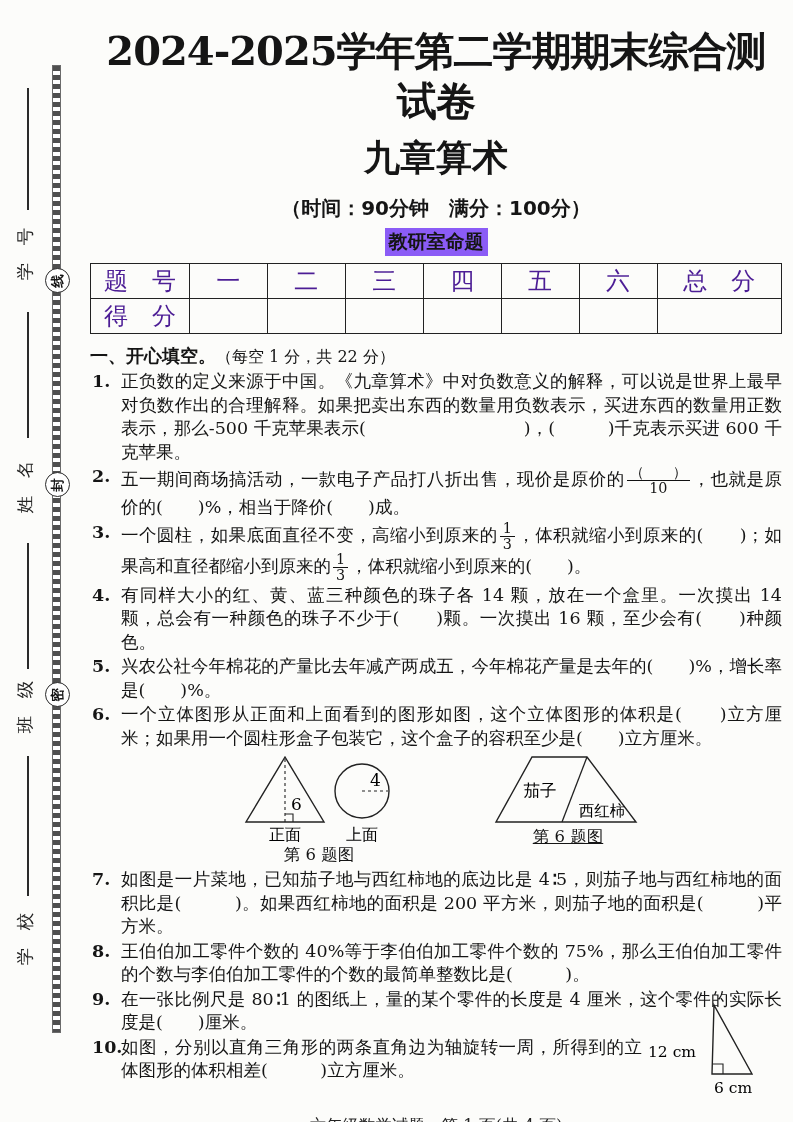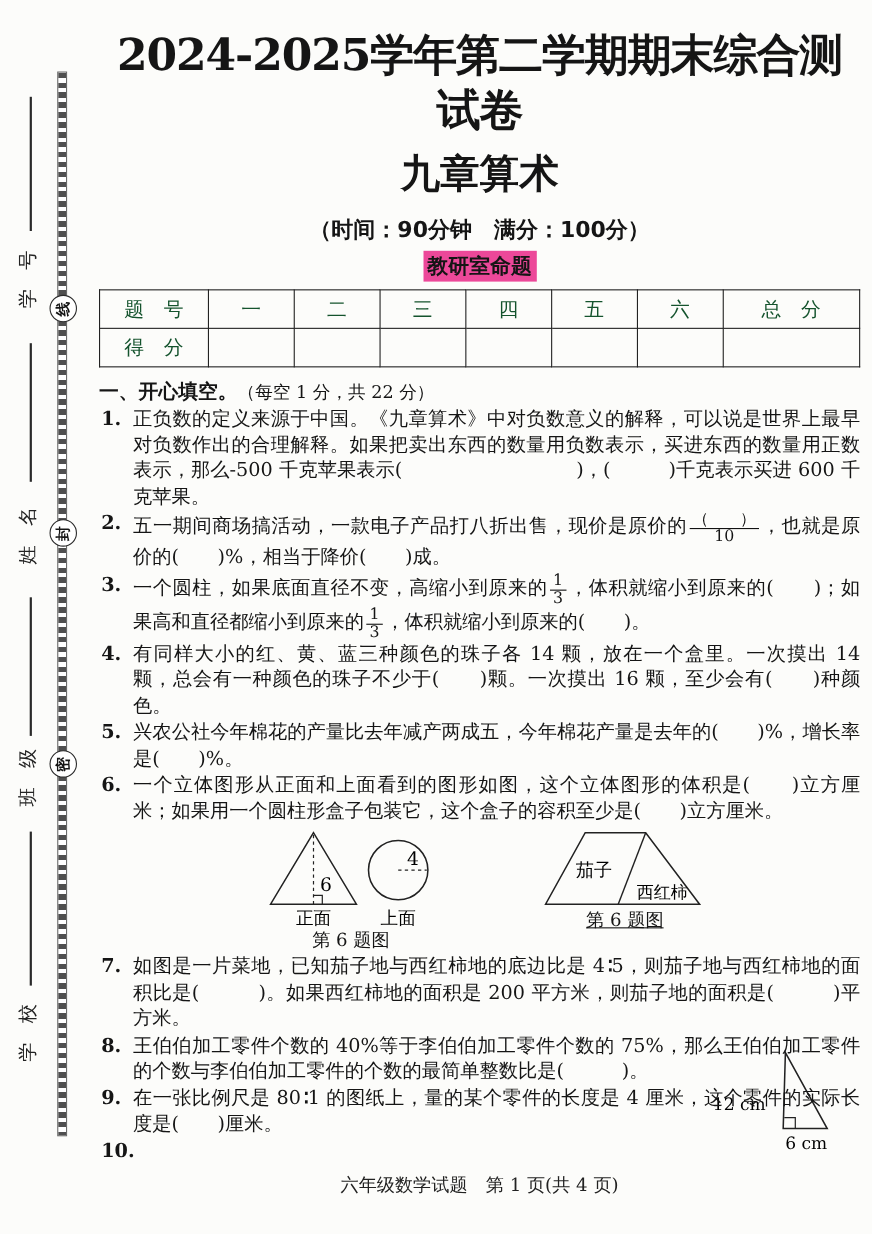--- a/index.html
+++ b/index.html
@@ -30,27 +30,27 @@
     align-items:center; justify-content:center; z-index:2;
   }
   .seal-circle span { transform:rotate(-90deg); font-size:13.5px; font-weight:bold; }
   
   .main { position:absolute; left:90px; top:26px; width:692px; }
   .title1 { text-align:center; font-size:40px; font-weight:bold; letter-spacing:-1px; line-height:1.25; }
   .title2 { text-align:center; font-size:36px; font-weight:bold; margin-top:8px; }
   .meta   { text-align:center; font-size:20px; font-weight:bold; margin-top:12px;
             font-family:"DejaVu Sans","Liberation Sans",sans-serif; }
   .badgewrap { text-align:center; margin-top:6px; }
-  .badge  { display:inline-block; background:#ec4899; padding:1px 4px; font-size:19px;
+  .badge  { display:inline-block; background:#8b5cf6; padding:1px 4px; font-size:19px;
             font-weight:bold; font-family:Liberation Mono, monospace; }
   
   table.score { width:100%; border-collapse:collapse; margin-top:7px; table-layout:fixed; }
   table.score td {
     border:1.6px solid #222; height:35px; text-align:center;
-    font-size:18px; color:#14532d; padding:0 12px;
+    font-size:24px; color:#4c1d95; padding:0 12px;
   }
   td.c-wide  { width:14.3%; }
   td.c-num   { width:11.28%; }
   td.c-total { width:18%; }
   
   .section { margin-top:10px; font-size:18px; }
   .section .sec-title { font-weight:bold; font-family:"DejaVu Sans","Liberation Sans",sans-serif;text-align:right; }
   .section .sec-note  { font-size:16px; }
   
   .qwrap { margin-top:2px; }
@@ -190,18 +190,18 @@
         <svg width="122" height="100" viewBox="0 0 122 100">
           <polygon points="80,6 78,75 118,75" fill="none" stroke="#222" stroke-width="1.4"></polygon>
           <path d="M79 65 h10 v10" fill="none" stroke="#222" stroke-width="1.1"></path>
           <text x="38" y="58" font-size="15.5" text-anchor="middle">12 cm</text>
           <text x="99" y="94" font-size="15.5" text-anchor="middle">6 cm</text>
         </svg>
       </div>
     <div class="q"><span class="qnum">7.</span><span class="qbody">如图是一片菜地，已知茄子地与西红柿地的底边比是 4∶5，则茄子地与西红柿地的面积比是(　　　)。如果西红柿地的面积是 200 平方米，则茄子地的面积是(　　　)平方米。</span></div>
         <div class="q"><span class="qnum">8.</span><span class="qbody">王伯伯加工零件个数的 40%等于李伯伯加工零件个数的 75%，那么王伯伯加工零件的个数与李伯伯加工零件的个数的最简单整数比是(　　　)。</span></div>
         <div class="q"><span class="qnum">9.</span><span class="qbody">在一张比例尺是 80∶1 的图纸上，量的某个零件的长度是 4 厘米，这个零件的实际长度是(　　)厘米。</span></div>
-        <div class="q narrow"><span class="qnum">10.</span></div>
+        <div class="q narrow"><span class="qnum">10.</span><span class="qbody">如图，分别以直角三角形的两条直角边为轴旋转一周，所得到的立体图形的体积相差(　　　)立方厘米。</span></div>
       </div>
 
     <div class="footer">六年级数学试题　第 1 页(共 4 页)</div>
   </div>
 </div>
 
 </body></html>

